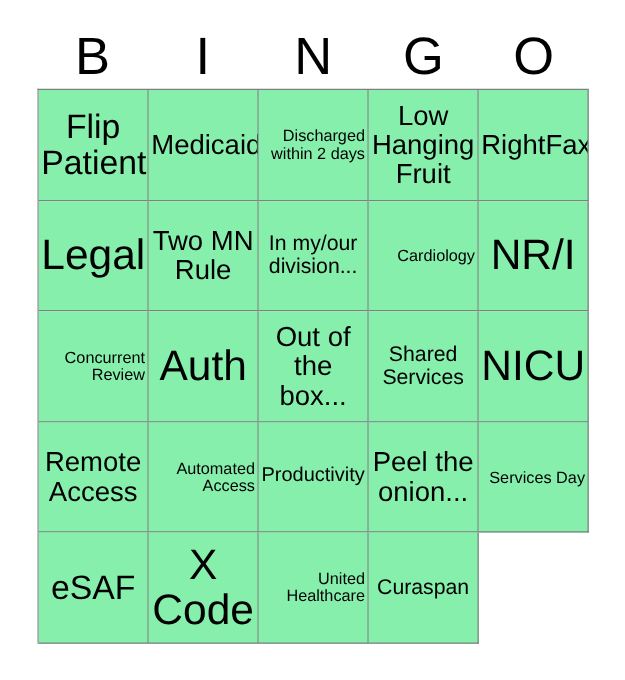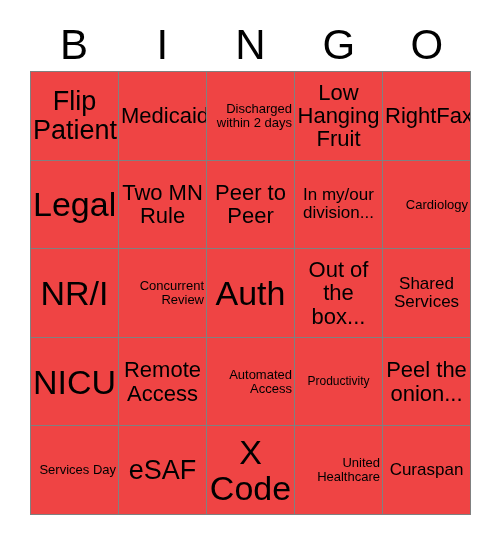--- a/index.html
+++ b/index.html
@@ -62,38 +62,38 @@
   .cell {
     border-right: 1px solid #808080;
     border-bottom: 1px solid #808080;
     box-sizing: border-box;
     display: flex;
     align-items: center;
     justify-content: center;
     text-align: center;
     padding: 1px 2px;
     overflow: hidden;
-    background: #ef4444;
+    background: #86efac;
   }
   .cell-text {
     display: block;
     width: 100%;
     line-height: 1.06;
     word-break: normal;
     white-space: normal;
     color: #000000;
   }
 
   
   .fs-xl   { font-size: 34px; }
   .fs-lg   { font-size: 27px; }
   .fs-md   { font-size: 22px; }
   .fs-sm   { font-size: 17px; }
   .fs-xs   { font-size: 13px; text-align: right; }
-  .fs-xxs  { font-size: 12px; }
+  .fs-xxs  { font-size: 16px; }
 </style>
 </head>
 <body>
 
 <div id="card">
 
   <div id="header-row">
     <div class="header-cell">B</div>
     <div class="header-cell">I</div>
     <div class="header-cell">N</div>
@@ -117,23 +117,20 @@
     </div>
     <div class="cell">
       <span class="cell-text fs-md">RightFax</span>
     </div>
 
     <div class="cell">
       <span class="cell-text fs-xl">Legal</span>
     </div>
     <div class="cell">
       <span class="cell-text fs-md">Two MN Rule</span>
-    </div>
-    <div class="cell">
-      <span class="cell-text fs-md">Peer to Peer</span>
     </div>
     <div class="cell">
       <span class="cell-text fs-sm">In my/our division...</span>
     </div>
     <div class="cell">
       <span class="cell-text fs-xs">Cardiology</span>
     </div>
 
     <div class="cell">
       <span class="cell-text fs-xl">NR/I</span>

